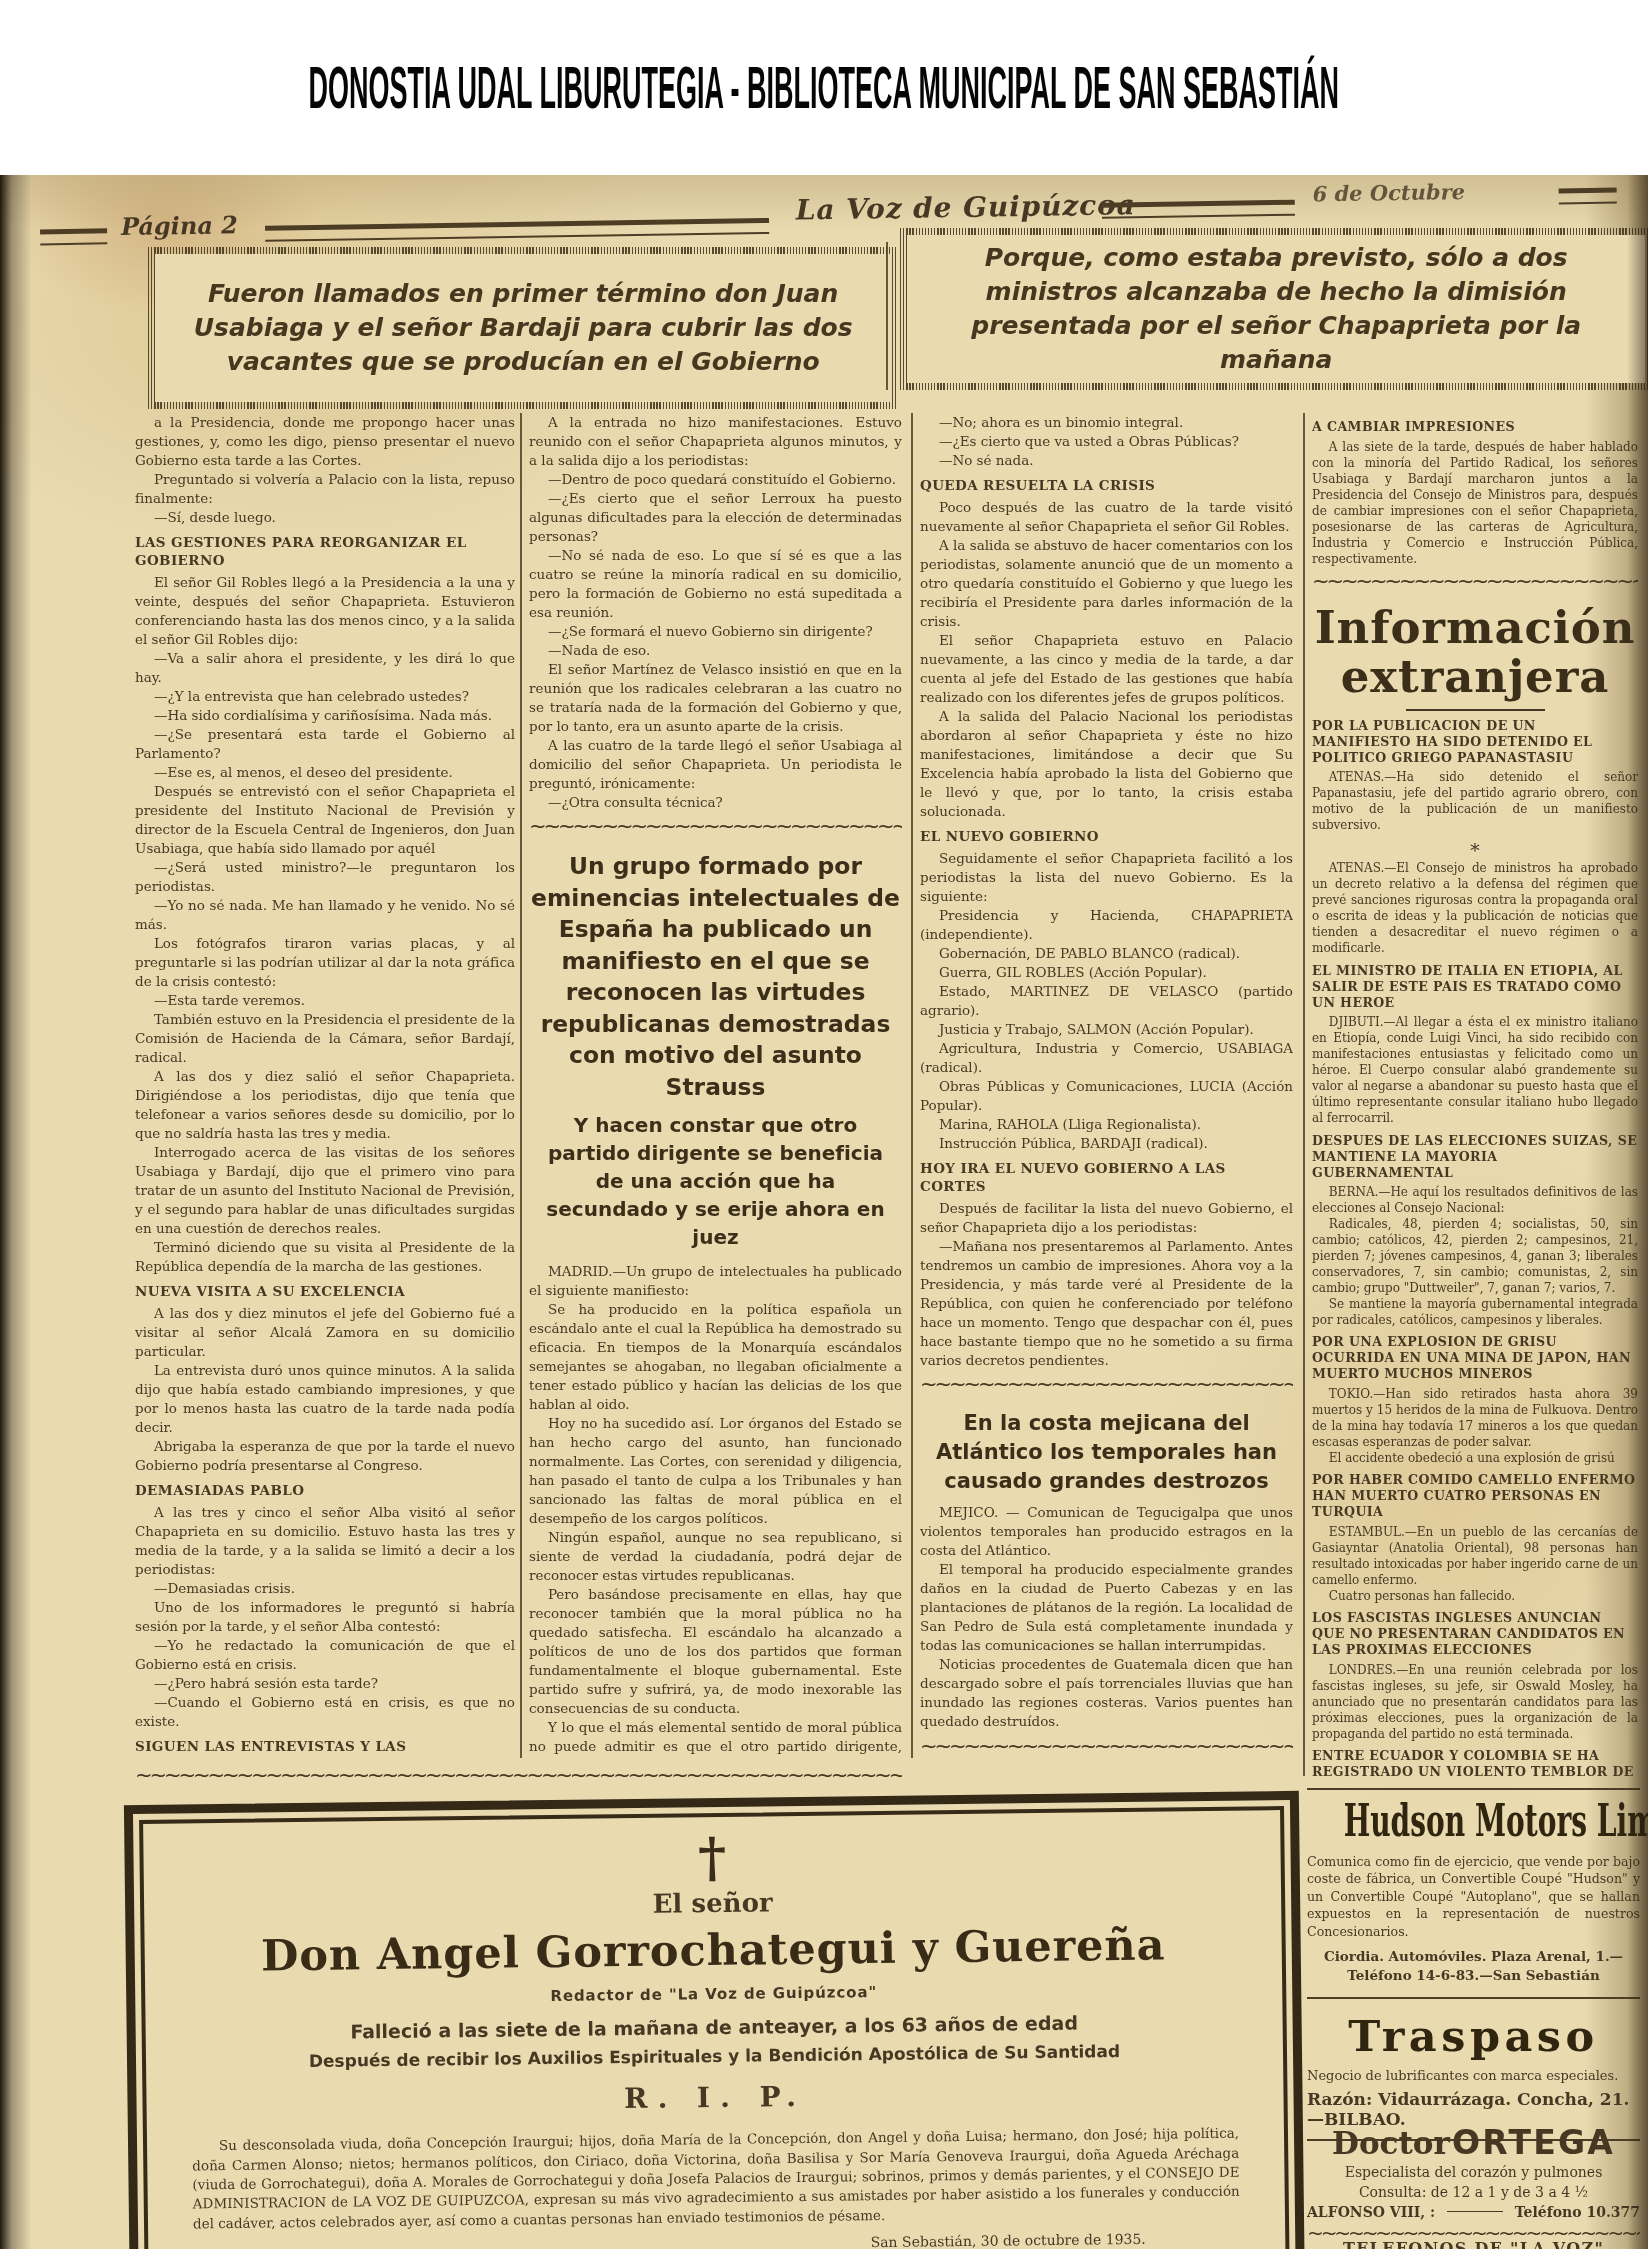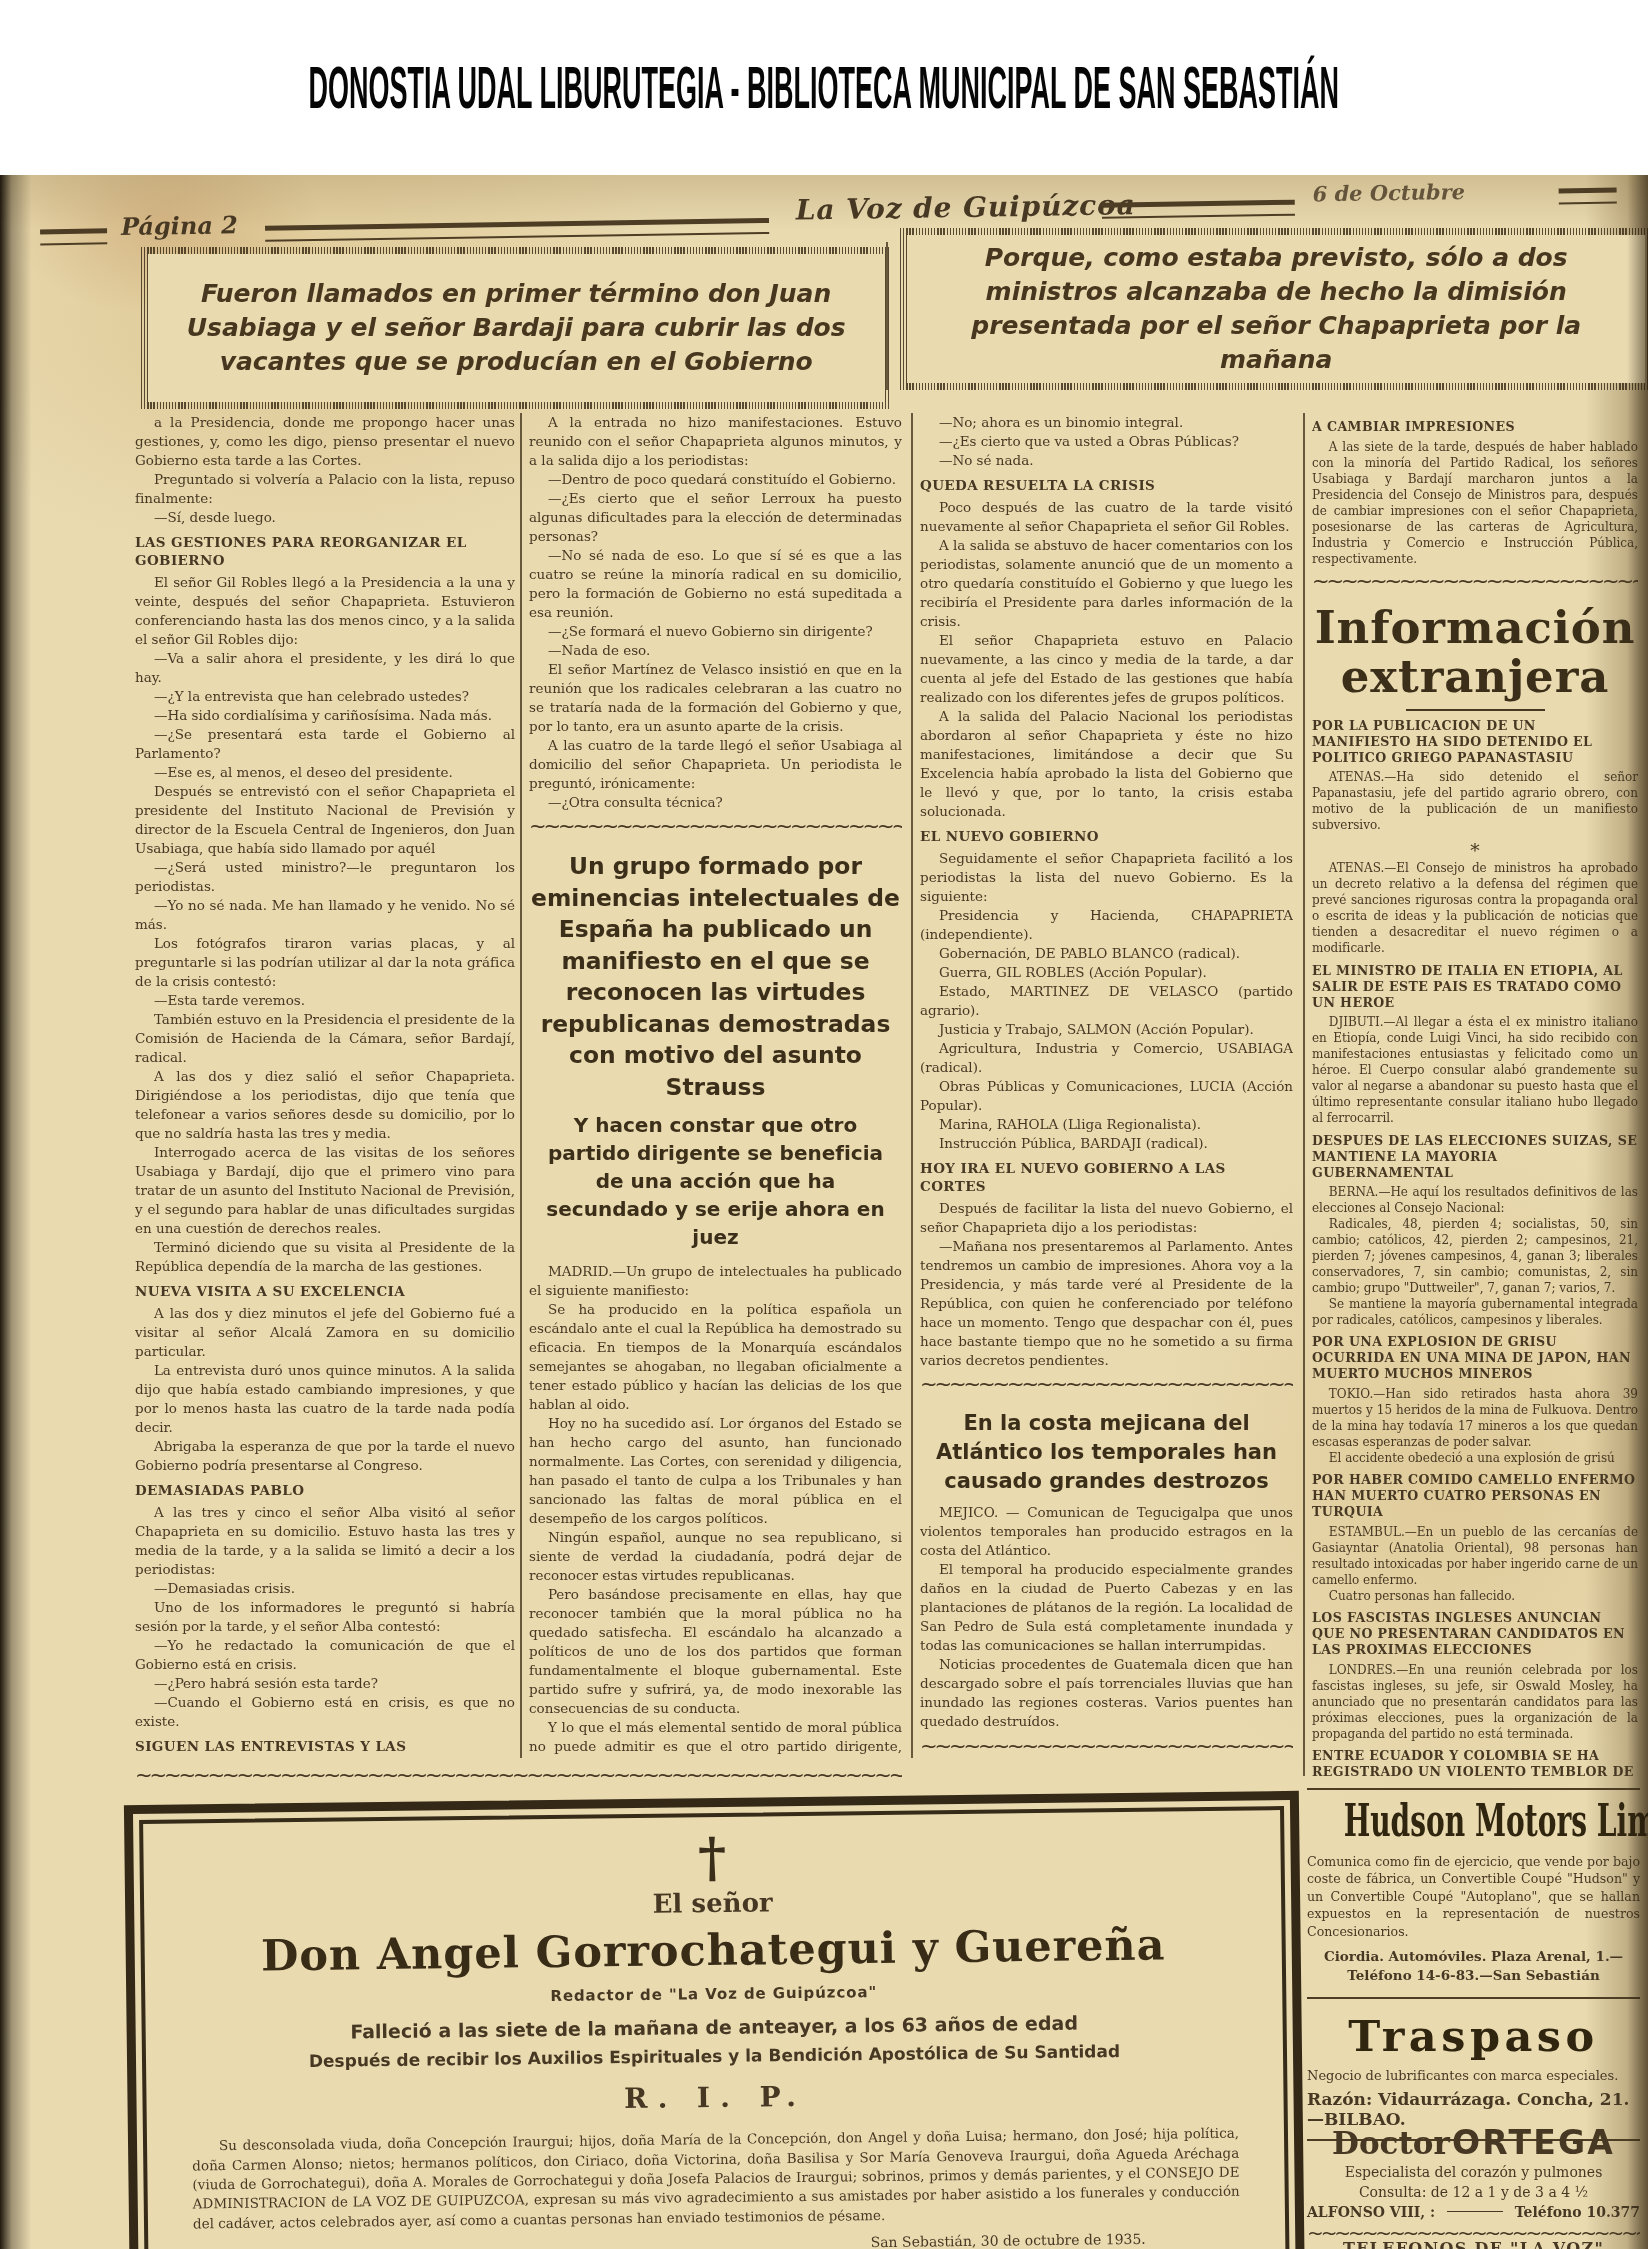--- a/index.html
+++ b/index.html
@@ -35,21 +35,21 @@
   .mh-r1{left:0;width:67px;}
   .mh-r2{left:225px;width:504px;}
   .mh-r3{left:1062px;width:193px;top:20px;}
   .mh-r4{right:0;width:58px;top:12.6px;}
   .mh-page{position:absolute;left:81px;top:13.5px;font-style:italic;font-weight:700;font-size:24px;}
   .mh-title{position:absolute;left:756px;top:6.3px;font-style:italic;font-weight:700;font-size:28px;letter-spacing:0.9px;}
   .mh-date{position:absolute;left:1273px;top:1.8px;font-style:italic;font-weight:700;font-size:21px;opacity:.8;}
   
   .hbox{position:absolute;padding:7.2px;
       background:repeating-linear-gradient(90deg, rgba(62,48,26,0.85) 0 1.3px, rgba(62,48,26,0) 1.3px 3.1px);}
-  .hbox-left{left:141px;top:72px;width:736px;height:148px;}
+  .hbox-left{left:148px;top:72px;width:736px;height:148px;}
   .hbox-right{left:900px;top:53px;width:738px;height:148px;}
   .hbox-inner{width:100%;height:100%;background:#e9dab0;display:flex;align-items:center;justify-content:center;font-style:italic;}
   .hbox-inner p{margin:0;padding:0 15.3px;text-align:center;font-family:"DejaVu Sans",sans-serif;
       font-weight:700;font-size:25px;line-height:34px;color:#47371f;}
   .vrule{position:absolute;width:1.8px;background:rgba(70,55,30,0.8);}
   .vr-mid{left:886px;top:67px;height:148px;}
   .vr1{left:520px;top:238px;height:1345px;}
   .vr2{left:911px;top:238px;height:1345px;}
   .vr3{left:1303px;top:238px;height:1363px;}
   

